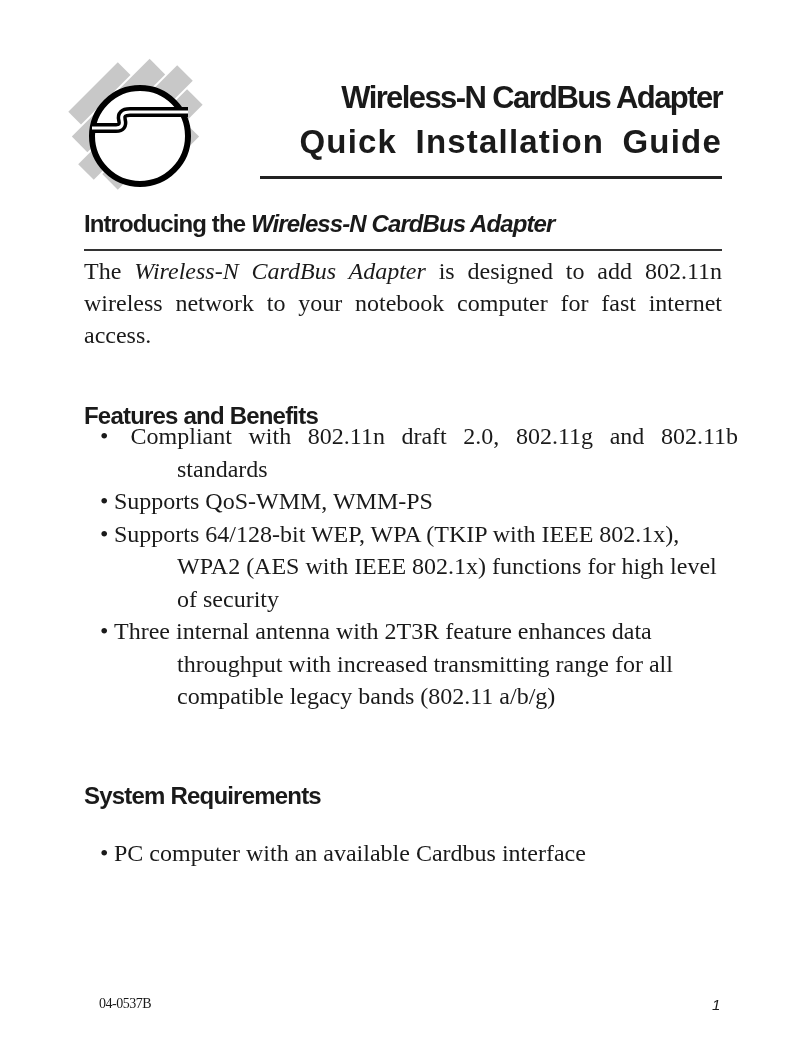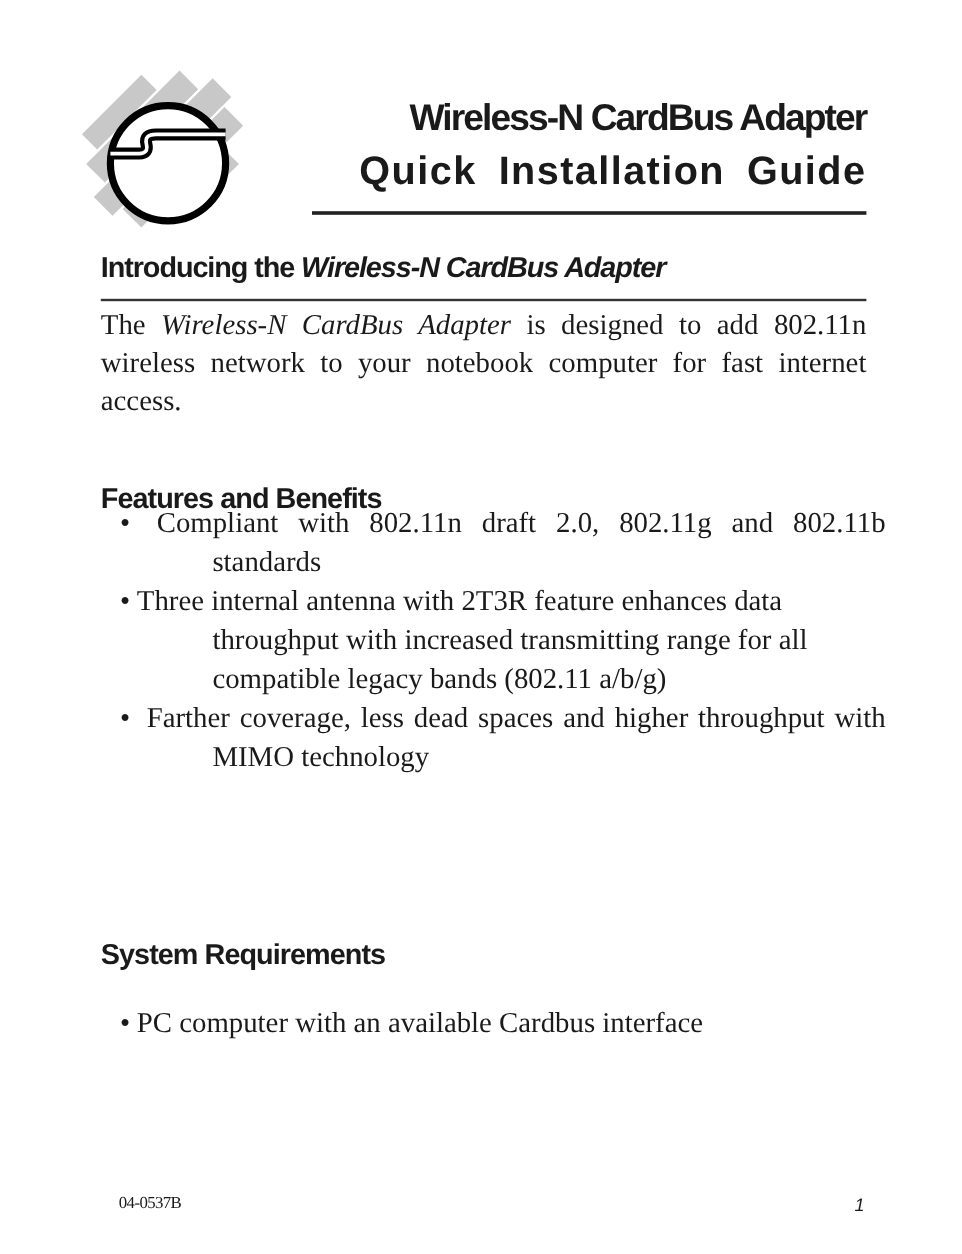--- a/index.html
+++ b/index.html
@@ -53,22 +53,23 @@
 <div class="rule-intro"></div>
 
 <div class="intro-para">
   <span>The </span><i>Wireless-N CardBus Adapter</i><span> is designed to add 802.11n wireless network to your notebook computer for fast internet access.</span>
 </div>
 
 <div class="h2" style="top:365px;margin-top:37px;">Features and Benefits</div>
 
 <ul class="list" style="top:404px;">
   <li class="just"><span class="bullet">•</span> <span>Compliant with 802.11n draft 2.0, 802.11g and 802.11b standards</span></li>
+  <li><span class="bullet">•</span><span>Supports QoS-WMM, WMM-PS</span></li>
+  <li><span class="bullet">•</span><span>Supports 64/128-bit WEP, WPA (TKIP with IEEE 802.1x), WPA2 (AES with IEEE 802.1x) functions for high level of security</span></li>
   <li><span class="bullet">•</span><span>Three internal antenna with 2T3R feature enhances data throughput with increased transmitting range for all compatible legacy bands (802.11 a/b/g)</span></li>
-  <li class="just"><span class="bullet">•</span> <span>Farther coverage, less dead spaces and higher throughput with MIMO technology</span></li>
 </ul>
 
 <div class="h2" style="top:782px;">System Requirements</div>
 
 <ul class="list" style="top:821px;">
   <li><span class="bullet">•</span><span>PC computer with an available Cardbus interface</span></li>
 </ul>
 
 <div class="footer-code">04-0537B</div>
 <div class="footer-page">1</div>

